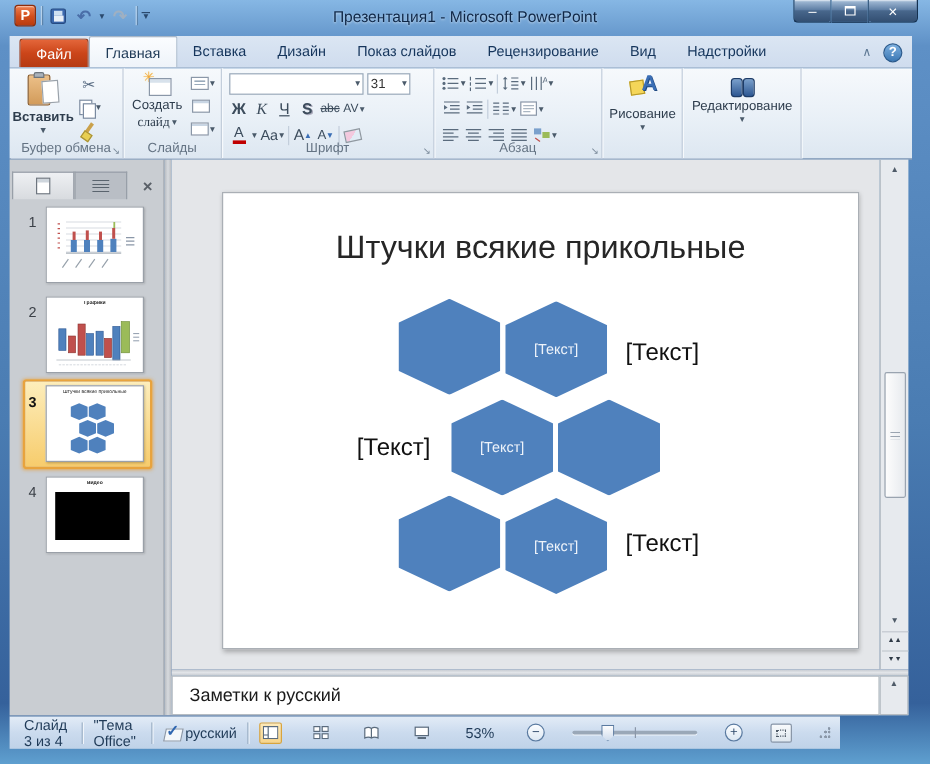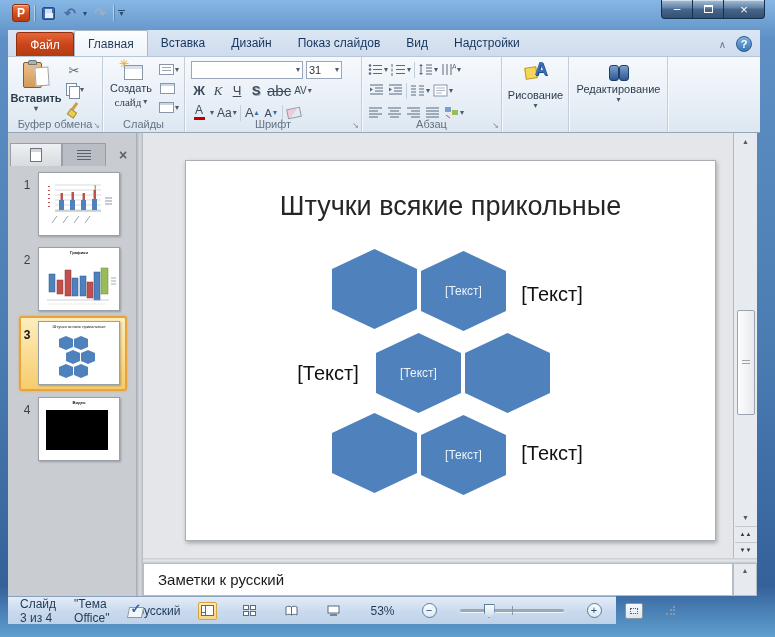--- a/index.html
+++ b/index.html
@@ -136,21 +136,21 @@
   .dblbtn { width:22px; height:16px; display:flex; flex-direction:column; align-items:center; justify-content:center;
             line-height:5px; font-size:6px; color:#2f3a46; border-top:1px solid #c2c8cf; }
 
   .hsplit { position:absolute; left:143px; top:558px; width:614px; height:5px; background:linear-gradient(180deg,#c6cbd1,#e2e5e9,#c6cbd1); }
   .notes { position:absolute; left:143px; top:563px; width:590px; height:33px; background:#fff; border:1px solid #b6bcc2;
            font-size:15px; color:#1a1a1a; display:flex; align-items:center; padding-left:14px; }
   .notescroll { position:absolute; left:733px; top:563px; width:24px; height:33px; background:#e7eaee; border:1px solid #b6bcc2;
                 display:flex; justify-content:center; font-size:7px; color:#4f5b68; padding-top:3px; }
 
   
-  .statusbar { position:absolute; left:8px; top:596px; width:608px; height:28px;
+  .statusbar { position:absolute; left:8px; top:596px; width:692px; height:28px;
                background:linear-gradient(180deg,#e3ecf7,#cbdbee 50%,#bfd2e8); border-top:1px solid #8aa0bc;
                display:flex; align-items:center; font-size:12px; color:#1f3a57; }
   .ssep { width:1px; height:18px; background:#9fb2c8; box-shadow:1px 0 0 #f0f5fb; margin:0 9px; }
   .spell { width:16px; height:14px; position:relative; }
   .spell:before { content:""; position:absolute; left:1px; top:3px; width:13px; height:9px; background:#f4f7fa; border:1px solid #8a97a8; transform:skewX(-12deg); }
   .spell .ck { position:absolute; left:3px; top:-3px; color:#2f66b0; font-weight:bold; font-size:13px; }
   .sright { margin-left:auto; display:flex; align-items:center; gap:23px; padding-right:8px; }
   .viewbtn { width:19px; height:18px; display:flex; align-items:center; justify-content:center; border-radius:2px; }
   .viewbtn.active { background:linear-gradient(180deg,#fde9b8,#f8d58a); border:1px solid #d9a43c; }
   .zbtn { width:15px; height:15px; border-radius:50%; border:1px solid #5a7aa0; color:#2f4a6b; font-size:11px;
@@ -186,35 +186,37 @@
     <div class="ddsmall">▾</div>
     <div class="qbtn">
         <span class="redo">↷</span>
       </div>
     <div class="qsep"></div>
     <div class="qcustom">
         <i></i>
         <span>▾</span>
       </div>
   </div>
+  <div class="wtitle">Презентация1 - Microsoft PowerPoint</div>
   <div class="winbtns">
     <div class="wbtn min">–</div>
     <div class="wbtn max">
         <span class="maxglyph"></span>
       </div>
     <div class="wbtn cls">×</div>
   </div>
 </div>
 
 <div class="tabstrip">
   <div class="ftab">Файл</div>
   <div class="rtab active">Главная</div>
   <div class="rtab">Вставка</div>
   <div class="rtab">Дизайн</div>
   <div class="rtab">Показ слайдов</div>
+  <div class="rtab">Рецензирование</div>
   <div class="rtab">Вид</div>
   <div class="rtab">Надстройки</div>
   <div class="tabright">
     <span class="chev">∧</span>
     <span class="helpbtn">?</span>
   </div>
 </div>
 
 <div class="ribbon">
 
@@ -298,21 +300,21 @@
       <div class="mbtn">
           <span class="letter" style="font-style:italic;font-family:'Liberation Serif',serif;">K</span>
         </div>
       <div class="mbtn">
           <span class="letter" style="text-decoration:underline;">Ч</span>
         </div>
       <div class="mbtn">
           <span class="letter" style="font-weight:bold;text-shadow:1px 1px 0 #aab;">S</span>
         </div>
       <div class="mbtn">
-          <span style="font-size:15px;text-decoration:line-through;">abc</span>
+          <span style="font-size:10px;text-decoration:line-through;">abc</span>
         </div>
       <div class="mbtn">
           <span style="font-size:10px;">AV</span>
           <span class="dd">▾</span>
         </div>
     </div>
     <div class="mrow" style="left:6px;top:47px;">
       <div class="mbtn colorA">
           <span class="letter" style="font-size:12px;">A</span>
           <span class="bar"></span>

